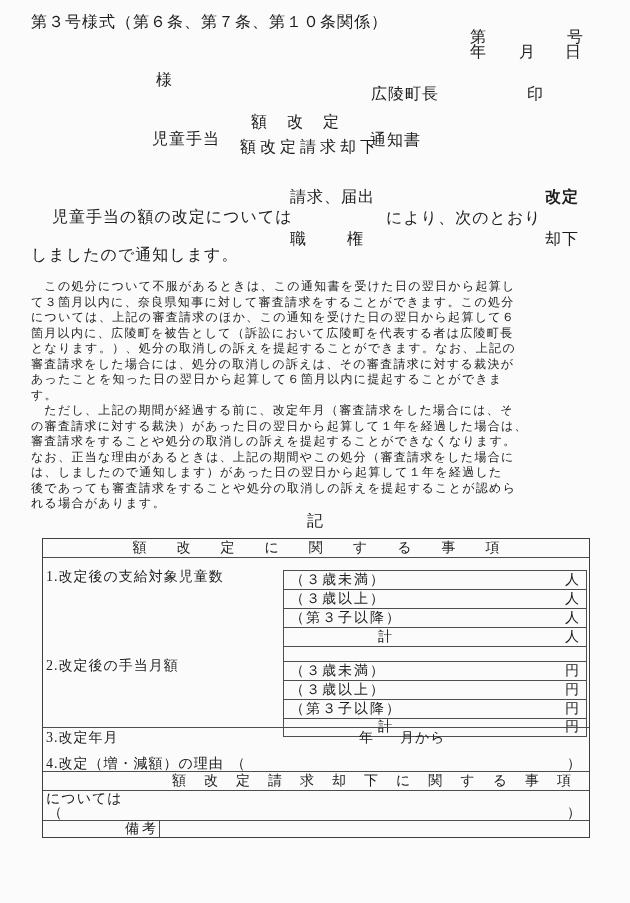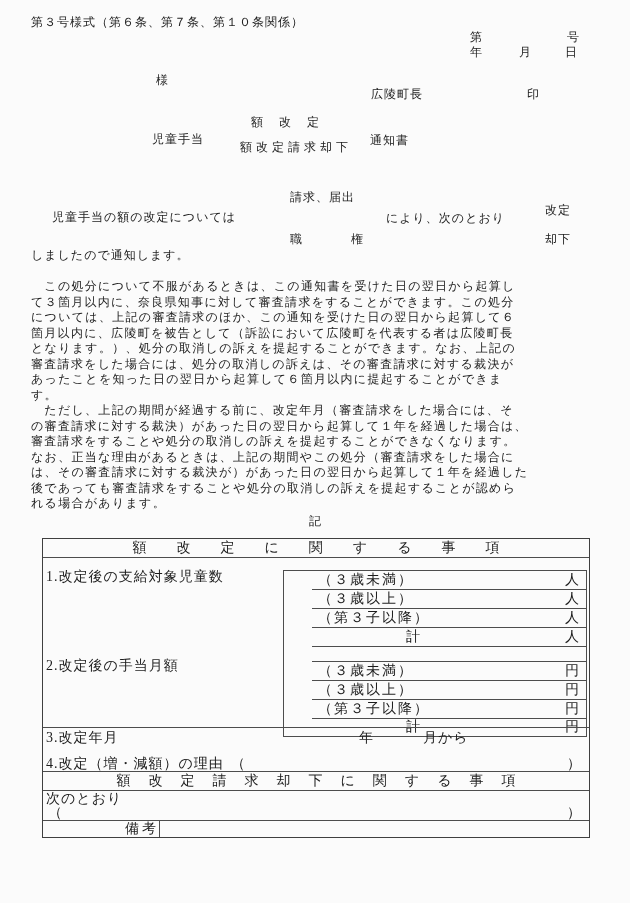--- a/index.html
+++ b/index.html
@@ -4,44 +4,44 @@
 <style>
   html,body{margin:0;padding:0;}
   body{
     width:630px;height:903px;
     background:#fbfbfb;
     font-family:"Liberation Serif","DejaVu Serif",serif;
     color:#1c1c1c;
     -webkit-font-smoothing:antialiased;
   }
   .page{position:relative;width:630px;height:903px;overflow:hidden;background:#fbfbfb;}
-  .abs{position:absolute;white-space:nowrap;font-size:12px;letter-spacing:1px;line-height:16px;}
+  .abs{position:absolute;white-space:nowrap;font-size:16px;letter-spacing:1px;line-height:16px;}
   .sp2{letter-spacing:2px;}
   .sp4{letter-spacing:4px;}
   
   .notice{position:absolute;left:31px;top:279px;width:584px;}
   .notice div{font-size:12px;letter-spacing:1.3px;line-height:15.5px;white-space:nowrap;}
   
   .doc-table{
     position:absolute;left:42px;top:538px;width:548px;height:300px;
     border:1.5px solid #3f3f3f;box-sizing:border-box;background:transparent;
   }
   .sec-header{
     position:absolute;left:0;right:0;text-align:center;
     font-size:14px;height:18px;line-height:18px;white-space:nowrap;overflow:visible;font-family:Liberation Mono, monospace;
   }
   .sec-header.h1{top:0;border-bottom:1px solid #4d4d4d;letter-spacing:30px;text-indent:30px;}
-  .sec-header.h2{top:232px;border-top:1px solid #4d4d4d;border-bottom:1px solid #4d4d4d;letter-spacing:18px;text-indent:18px;}
+  .sec-header.h2{top:232px;border-top:1px solid #4d4d4d;border-bottom:1px solid #4d4d4d;letter-spacing:18px;text-indent:18px;text-align:right;}
   .hline{position:absolute;left:0;right:0;border-top:1px solid #4d4d4d;}
   .tlabel{position:absolute;font-size:14px;letter-spacing:1px;white-space:nowrap;line-height:16px;}
   .nested{
     position:absolute;left:240px;top:31px;width:302px;
     border:1px solid #4d4d4d;box-sizing:content-box;background:transparent;
   }
-  .trow{position:relative;height:18px;line-height:18px;border-bottom:1px solid #4d4d4d;font-size:14px;white-space:nowrap;margin-left:28px;}
+  .trow{position:relative;height:18px;line-height:18px;border-bottom:1px solid #4d4d4d;font-size:14px;white-space:nowrap;}
   .trow.empty{height:14px;}
   .trow.last{height:17px;line-height:16px;border-bottom:none;}
   .trow .lbl{margin-left:6px;letter-spacing:2px;}
   .trow .lbl.total{margin-left:94px;letter-spacing:1px;}
   .trow .unit{position:absolute;right:7px;top:0;letter-spacing:0;}
   .remarks-cell{
     position:absolute;left:0;top:281px;bottom:0;width:116px;
     border-right:1px solid #4d4d4d;text-align:right;
     font-size:14px;line-height:18px;letter-spacing:3px;
   }
@@ -66,42 +66,42 @@
   <div class="abs" style="left:527px;top:86px;">印</div>
 
   <div class="abs sp2" style="left:251px;top:114px;">額　改　定</div>
   <div class="abs" style="left:152px;top:131px;">児童手当</div>
   <div class="abs" style="left:370px;top:132px;">通知書</div>
   <div class="abs sp4" style="left:240px;top:132px;margin-top:7px;">額改定請求却下</div>
 
   <div class="abs" style="left:290px;top:189px;">請求、届出</div>
   <div class="abs" style="left:52px;top:209px;">児童手当の額の改定については</div>
   <div class="abs" style="left:386px;top:210px;">により、次のとおり</div>
-  <div class="abs" style="left:545px;top:202px;">改定</div>
+  <div class="abs" style="left:545px;top:189px;font-weight:bold;">改定</div>
   <div class="abs" style="left:290px;top:231px;width:74px;display:flex;justify-content:space-between;">
     <span>職</span>
     <span>権</span>
   </div>
   <div class="abs" style="left:545px;top:231px;">却下</div>
   <div class="abs" style="left:31px;top:247px;">しましたので通知します。</div>
 
   <div class="notice">
       <div>　この処分について不服があるときは、この通知書を受けた日の翌日から起算し</div>
       <div>て３箇月以内に、奈良県知事に対して審査請求をすることができます。この処分</div>
       <div>については、上記の審査請求のほか、この通知を受けた日の翌日から起算して６</div>
       <div>箇月以内に、広陵町を被告として（訴訟において広陵町を代表する者は広陵町長</div>
       <div>となります。）、処分の取消しの訴えを提起することができます。なお、上記の</div>
       <div>審査請求をした場合には、処分の取消しの訴えは、その審査請求に対する裁決が</div>
       <div>あったことを知った日の翌日から起算して６箇月以内に提起することができま</div>
       <div>す。</div>
       <div>　ただし、上記の期間が経過する前に、改定年月（審査請求をした場合には、そ</div>
       <div>の審査請求に対する裁決）があった日の翌日から起算して１年を経過した場合は、</div>
       <div>審査請求をすることや処分の取消しの訴えを提起することができなくなります。</div>
       <div>なお、正当な理由があるときは、上記の期間やこの処分（審査請求をした場合に</div>
-      <div>は、その審査請求に対する裁決が）があった日の翌日から起算して１年を経過した</div>
+      <div>は、しましたので通知します）があった日の翌日から起算して１年を経過した</div>
       <div>後であっても審査請求をすることや処分の取消しの訴えを提起することが認めら</div>
       <div>れる場合があります。</div>
     </div>
 
   <div class="abs" style="left:0;top:513px;width:630px;text-align:center;letter-spacing:0;">記</div>
 
   <div class="doc-table">
 
     <div class="sec-header h1">額改定に関する事項</div>
 
@@ -141,29 +141,29 @@
       <div class="trow last">
         <span class="lbl total">計</span>
         <span class="unit">円</span>
       </div>
     </div>
 
     <div class="hline" style="top:188px;"></div>
 
     <div class="tlabel" style="left:3px;top:191px;">3.改定年月</div>
     <div class="tlabel" style="left:316px;top:191px;">年</div>
-    <div class="tlabel" style="left:380px;top:191px;">月から</div>
+    <div class="tlabel" style="left:357px;top:191px;">月から</div>
 
     <div class="tlabel" style="left:3px;top:217px;">4.改定（増・減額）の理由</div>
     <div class="tlabel" style="left:188px;top:217px;">（</div>
     <div class="tlabel" style="left:524px;top:217px;">）</div>
 
     <div class="sec-header h2">額改定請求却下に関する事項</div>
 
-    <div class="tlabel" style="left:3px;top:252px;">次のとおり</div>
+    <div class="tlabel" style="left:3px;top:252px;">については</div>
     <div class="tlabel" style="left:5px;top:266px;">（</div>
     <div class="tlabel" style="left:524px;top:266px;">）</div>
 
     <div class="hline" style="top:281px;"></div>
     <div class="remarks-cell">
       <span>備考</span>
     </div>
   </div>
 
 </div>

